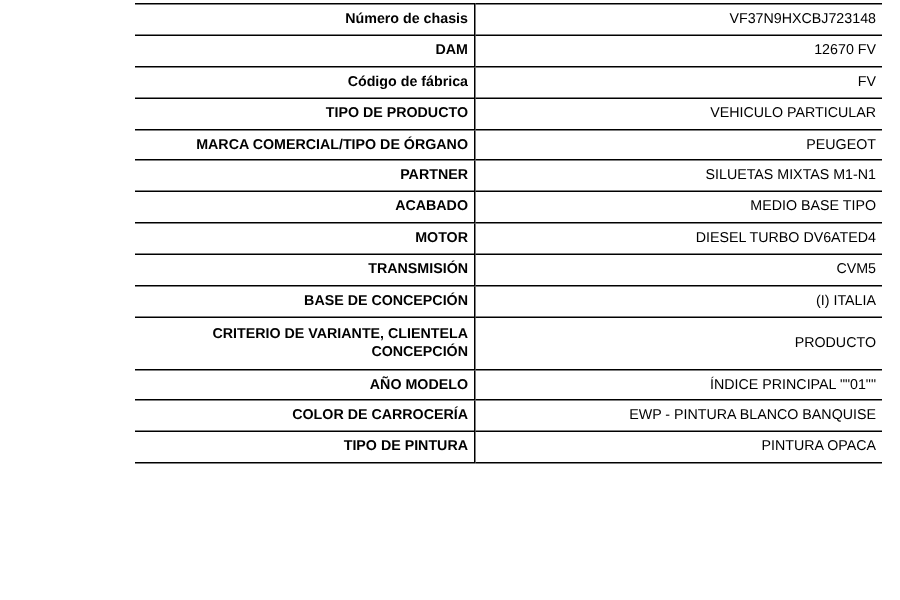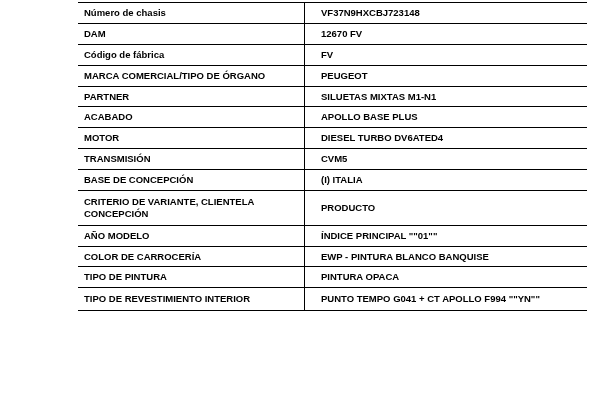--- a/index.html
+++ b/index.html
@@ -15,25 +15,26 @@
   }
   .sheet {
     position: relative;
     width: 600px;
     height: 400px;
     background: #ffffff;
     box-sizing: border-box;
   }
   .spec-table {
     position: absolute;
-    left: 78px;
+    left: 90px;
     top: 2px;
     width: 478px;
     border-collapse: collapse;
     table-layout: fixed;
+    text-align: right;
   }
   .spec-table tr {
     border-bottom: 1px solid #000000;
   }
   .spec-table tr:first-child {
     border-top: 1px solid #000000;
   }
   .spec-table td {
     vertical-align: middle;
     padding: 4px 4px 4px 6px;
@@ -41,22 +42,22 @@
     line-height: 1.25;
     color: #000000;
   }
   .spec-table td.label {
     width: 216px;
     font-weight: bold;
     border-right: 1px solid #000000;
   }
   .spec-table td.value {
     width: 262px;
-    font-weight: bold;
-    padding-left: 16px;
+    font-weight: normal;
+    padding-left: 5px;
   }
   .spec-table tr.tall td {
     padding-top: 5px;
     padding-bottom: 5px;
   }
 </style>
 </head>
 <body>
 
 <div class="sheet">
@@ -68,30 +69,34 @@
       </tr>
       <tr>
         <td class="label">DAM</td>
         <td class="value">12670 FV</td>
       </tr>
       <tr>
         <td class="label">Código de fábrica</td>
         <td class="value">FV</td>
       </tr>
       <tr>
+        <td class="label">TIPO DE PRODUCTO</td>
+        <td class="value">VEHICULO PARTICULAR</td>
+      </tr>
+      <tr>
         <td class="label">MARCA COMERCIAL/TIPO DE ÓRGANO</td>
         <td class="value">PEUGEOT</td>
       </tr>
       <tr>
         <td class="label">PARTNER</td>
         <td class="value">SILUETAS MIXTAS M1-N1</td>
       </tr>
       <tr>
         <td class="label">ACABADO</td>
-        <td class="value">APOLLO BASE PLUS</td>
+        <td class="value">MEDIO BASE TIPO</td>
       </tr>
       <tr>
         <td class="label">MOTOR</td>
         <td class="value">DIESEL TURBO DV6ATED4</td>
       </tr>
       <tr>
         <td class="label">TRANSMISIÓN</td>
         <td class="value">CVM5</td>
       </tr>
       <tr>
@@ -107,19 +112,15 @@
         <td class="value">ÍNDICE PRINCIPAL ""01""</td>
       </tr>
       <tr>
         <td class="label">COLOR DE CARROCERÍA</td>
         <td class="value">EWP - PINTURA BLANCO BANQUISE</td>
       </tr>
       <tr>
         <td class="label">TIPO DE PINTURA</td>
         <td class="value">PINTURA OPACA</td>
       </tr>
-      <tr class="tall">
-        <td class="label">TIPO DE REVESTIMIENTO INTERIOR</td>
-        <td class="value">PUNTO TEMPO G041 + CT APOLLO F994 ""YN""</td>
-      </tr>
     </tbody>
   </table>
 </div>
 
 </body></html>

